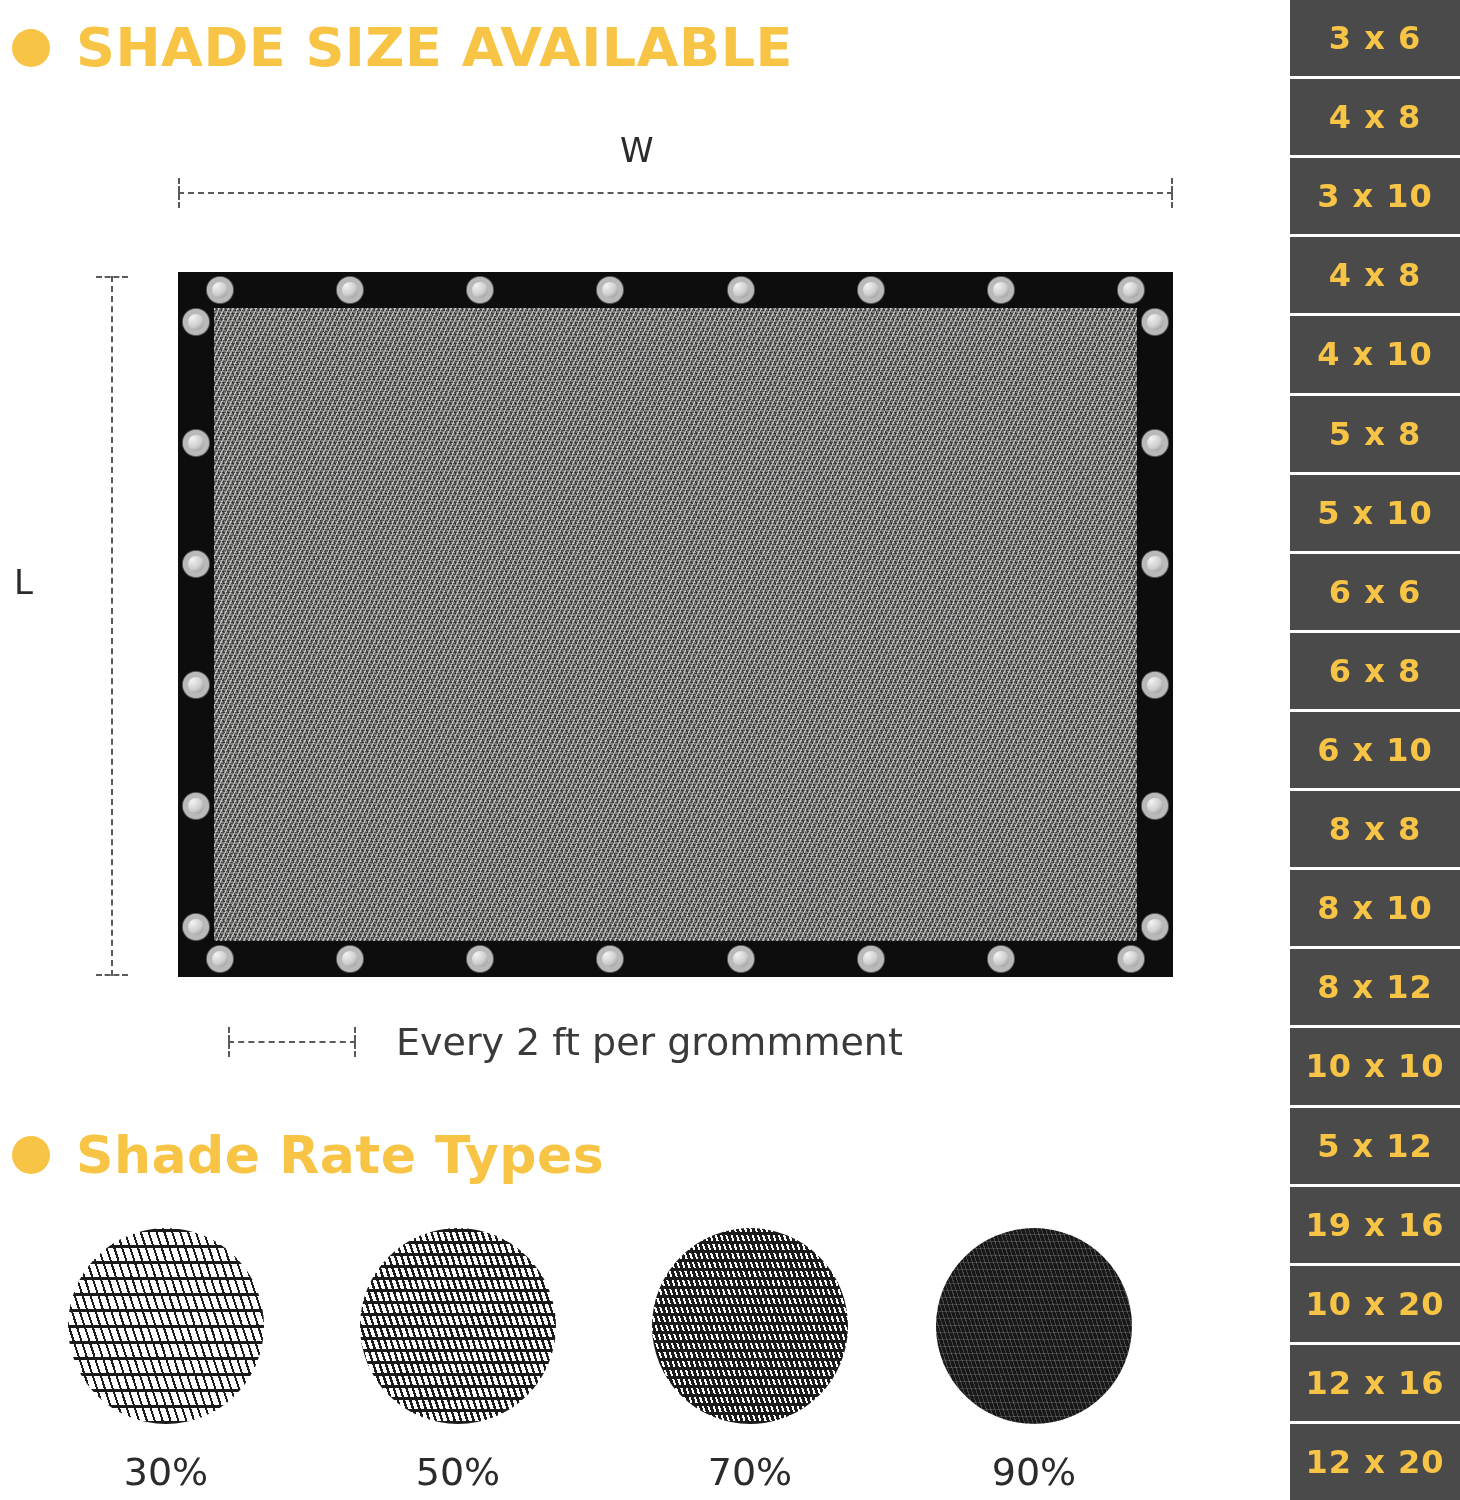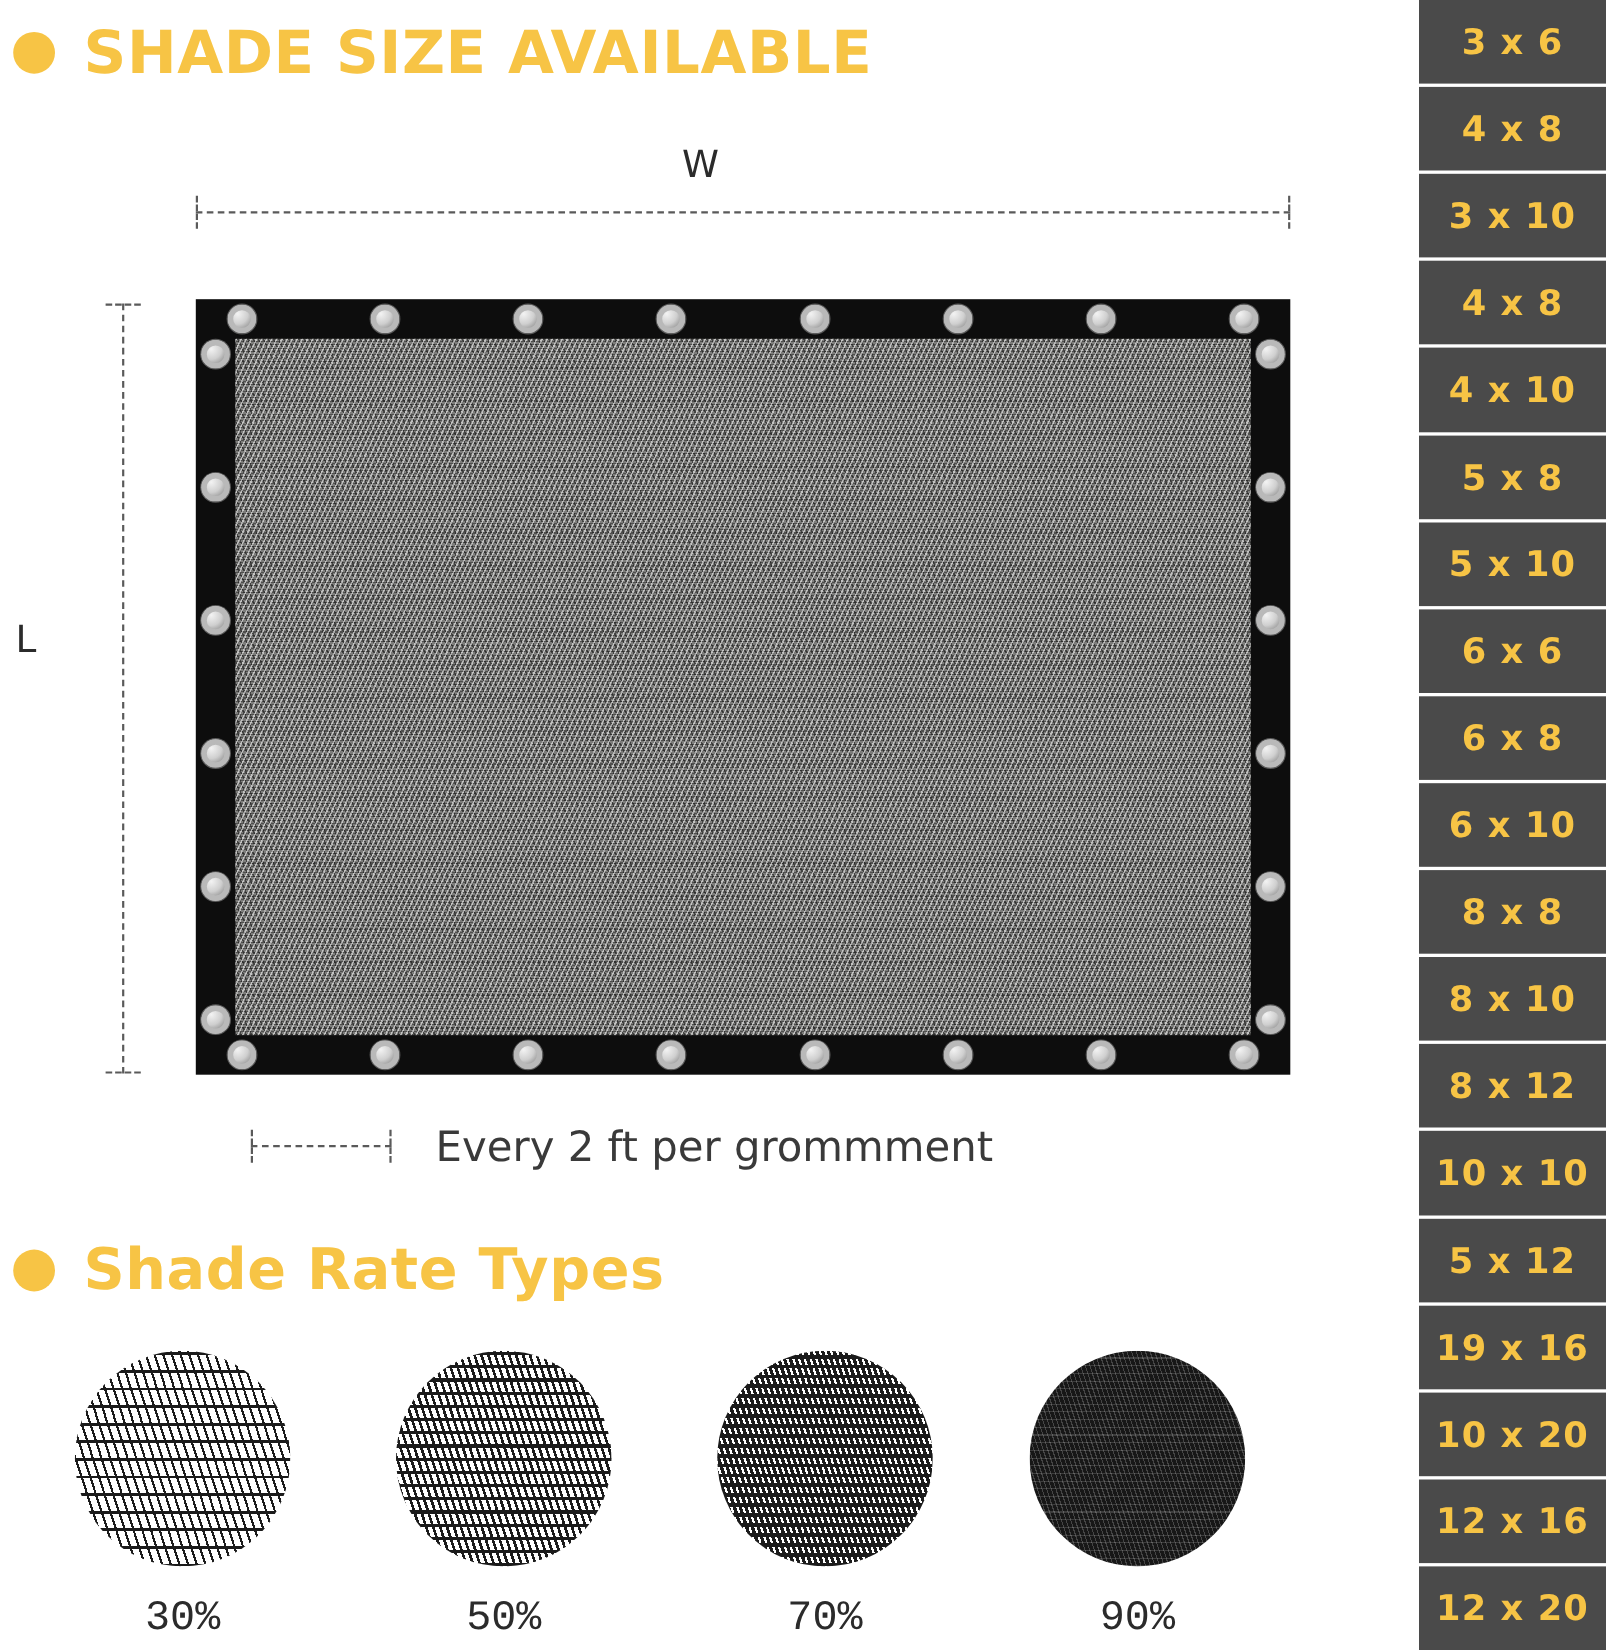--- a/index.html
+++ b/index.html
@@ -188,21 +188,20 @@
     white-space: nowrap;
   }
 
   
   #shade-rates {
     position: absolute;
     left: 60px;
     top: 1228px;
     width: 1080px;
     height: 260px;
-    font-family: Liberation Mono, monospace;
   }
   .rate-item {
     position: absolute;
     top: 0;
     width: 212px;
     text-align: center;
   }
   .rate-circle {
     width: 196px;
     height: 196px;

